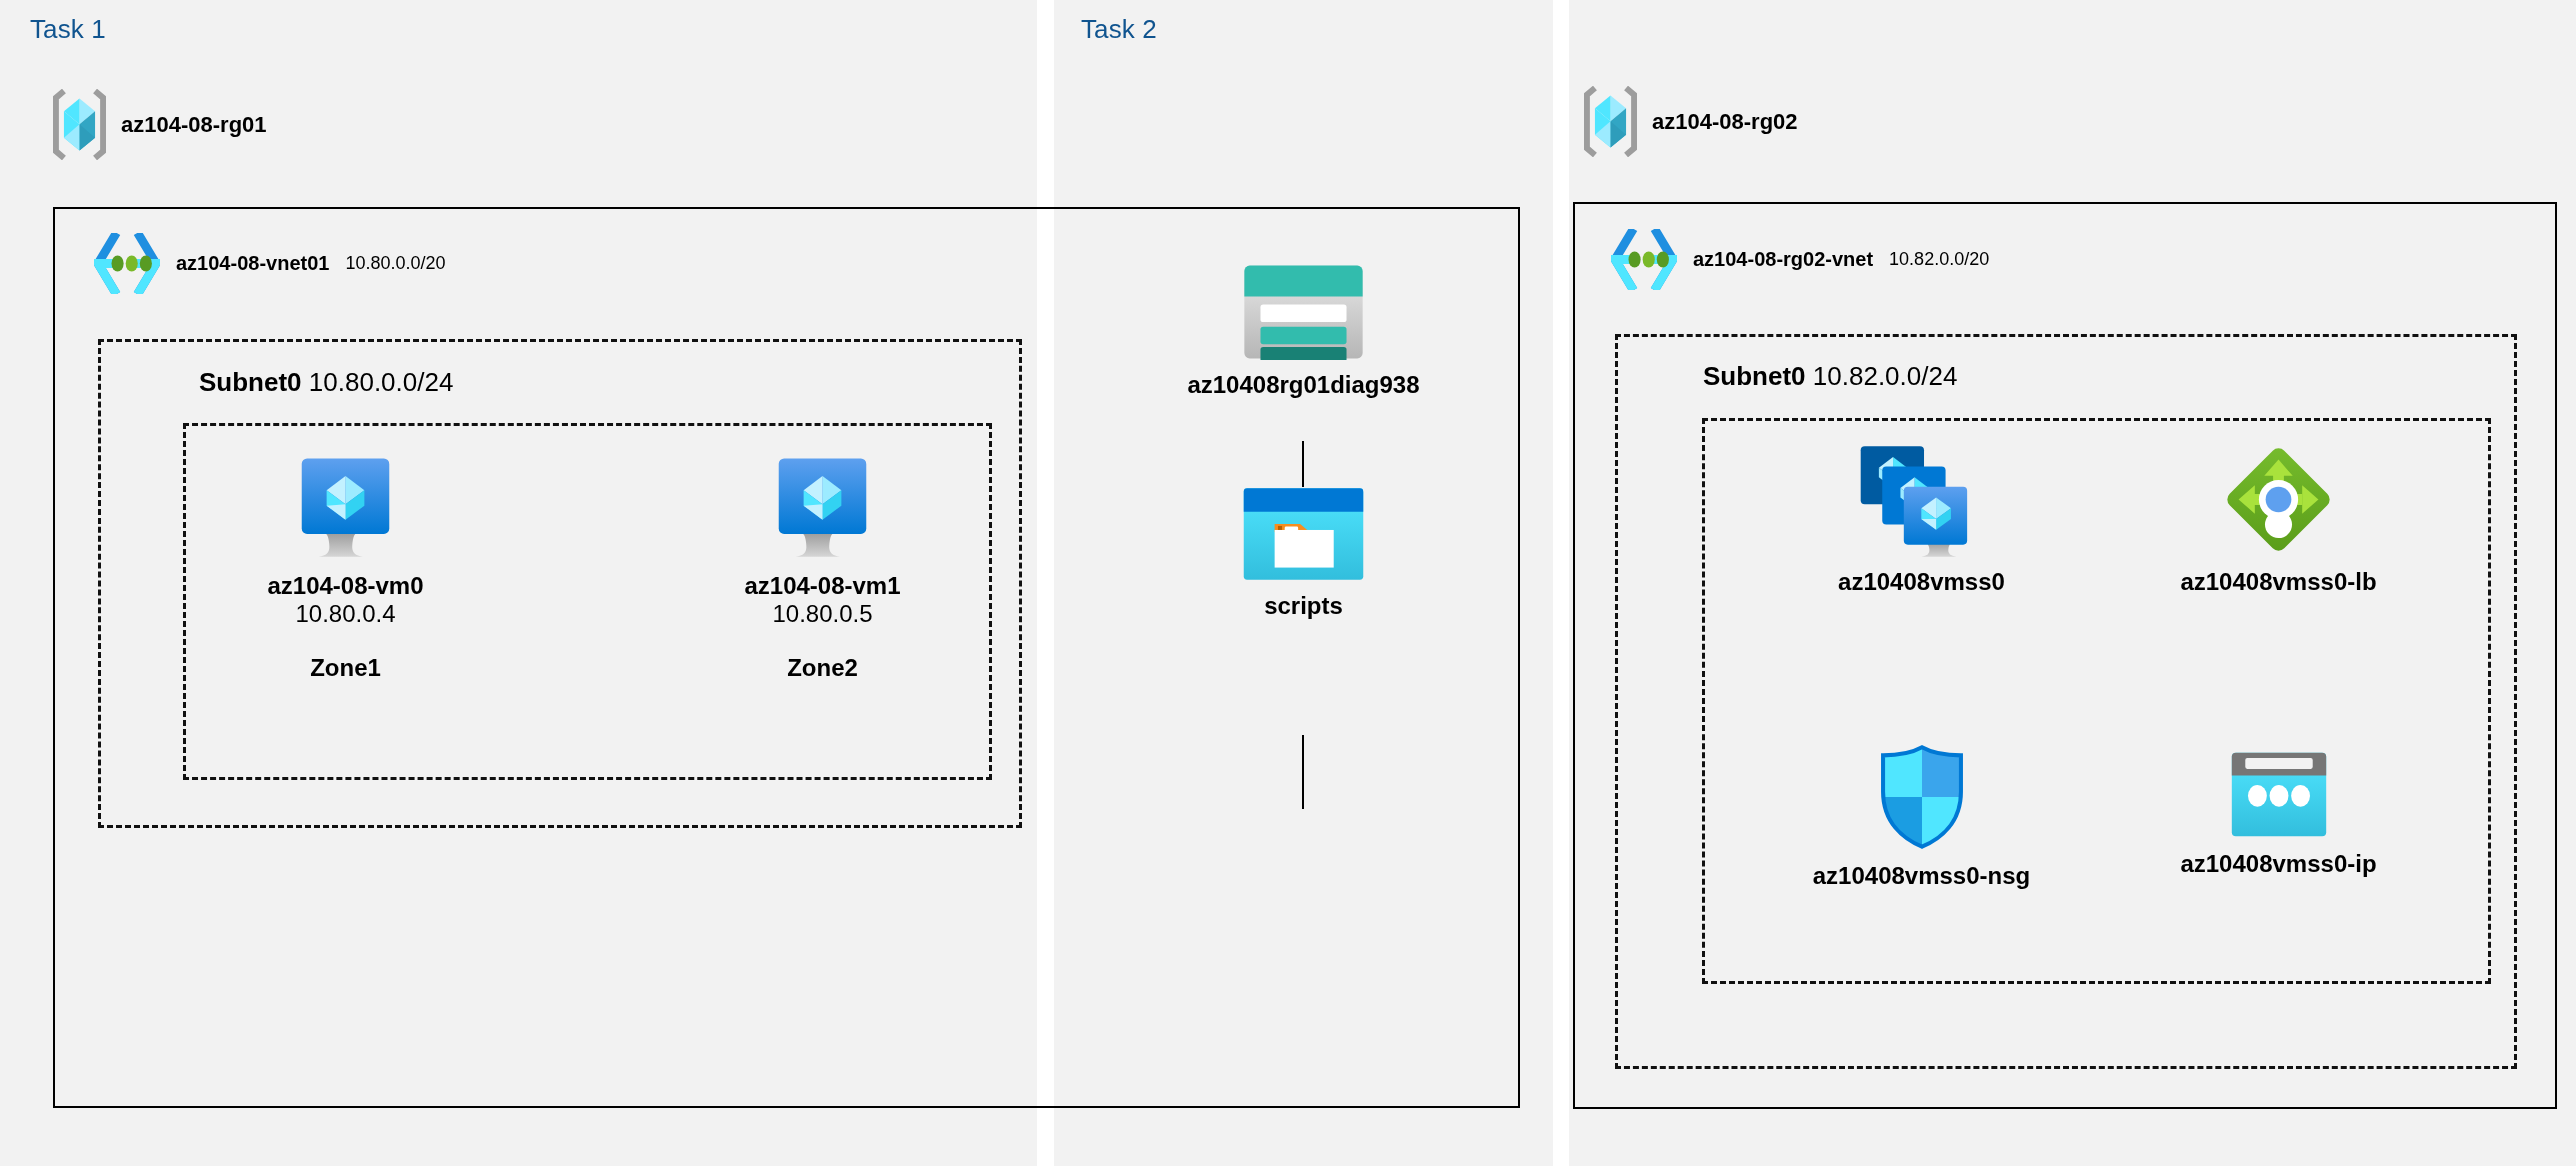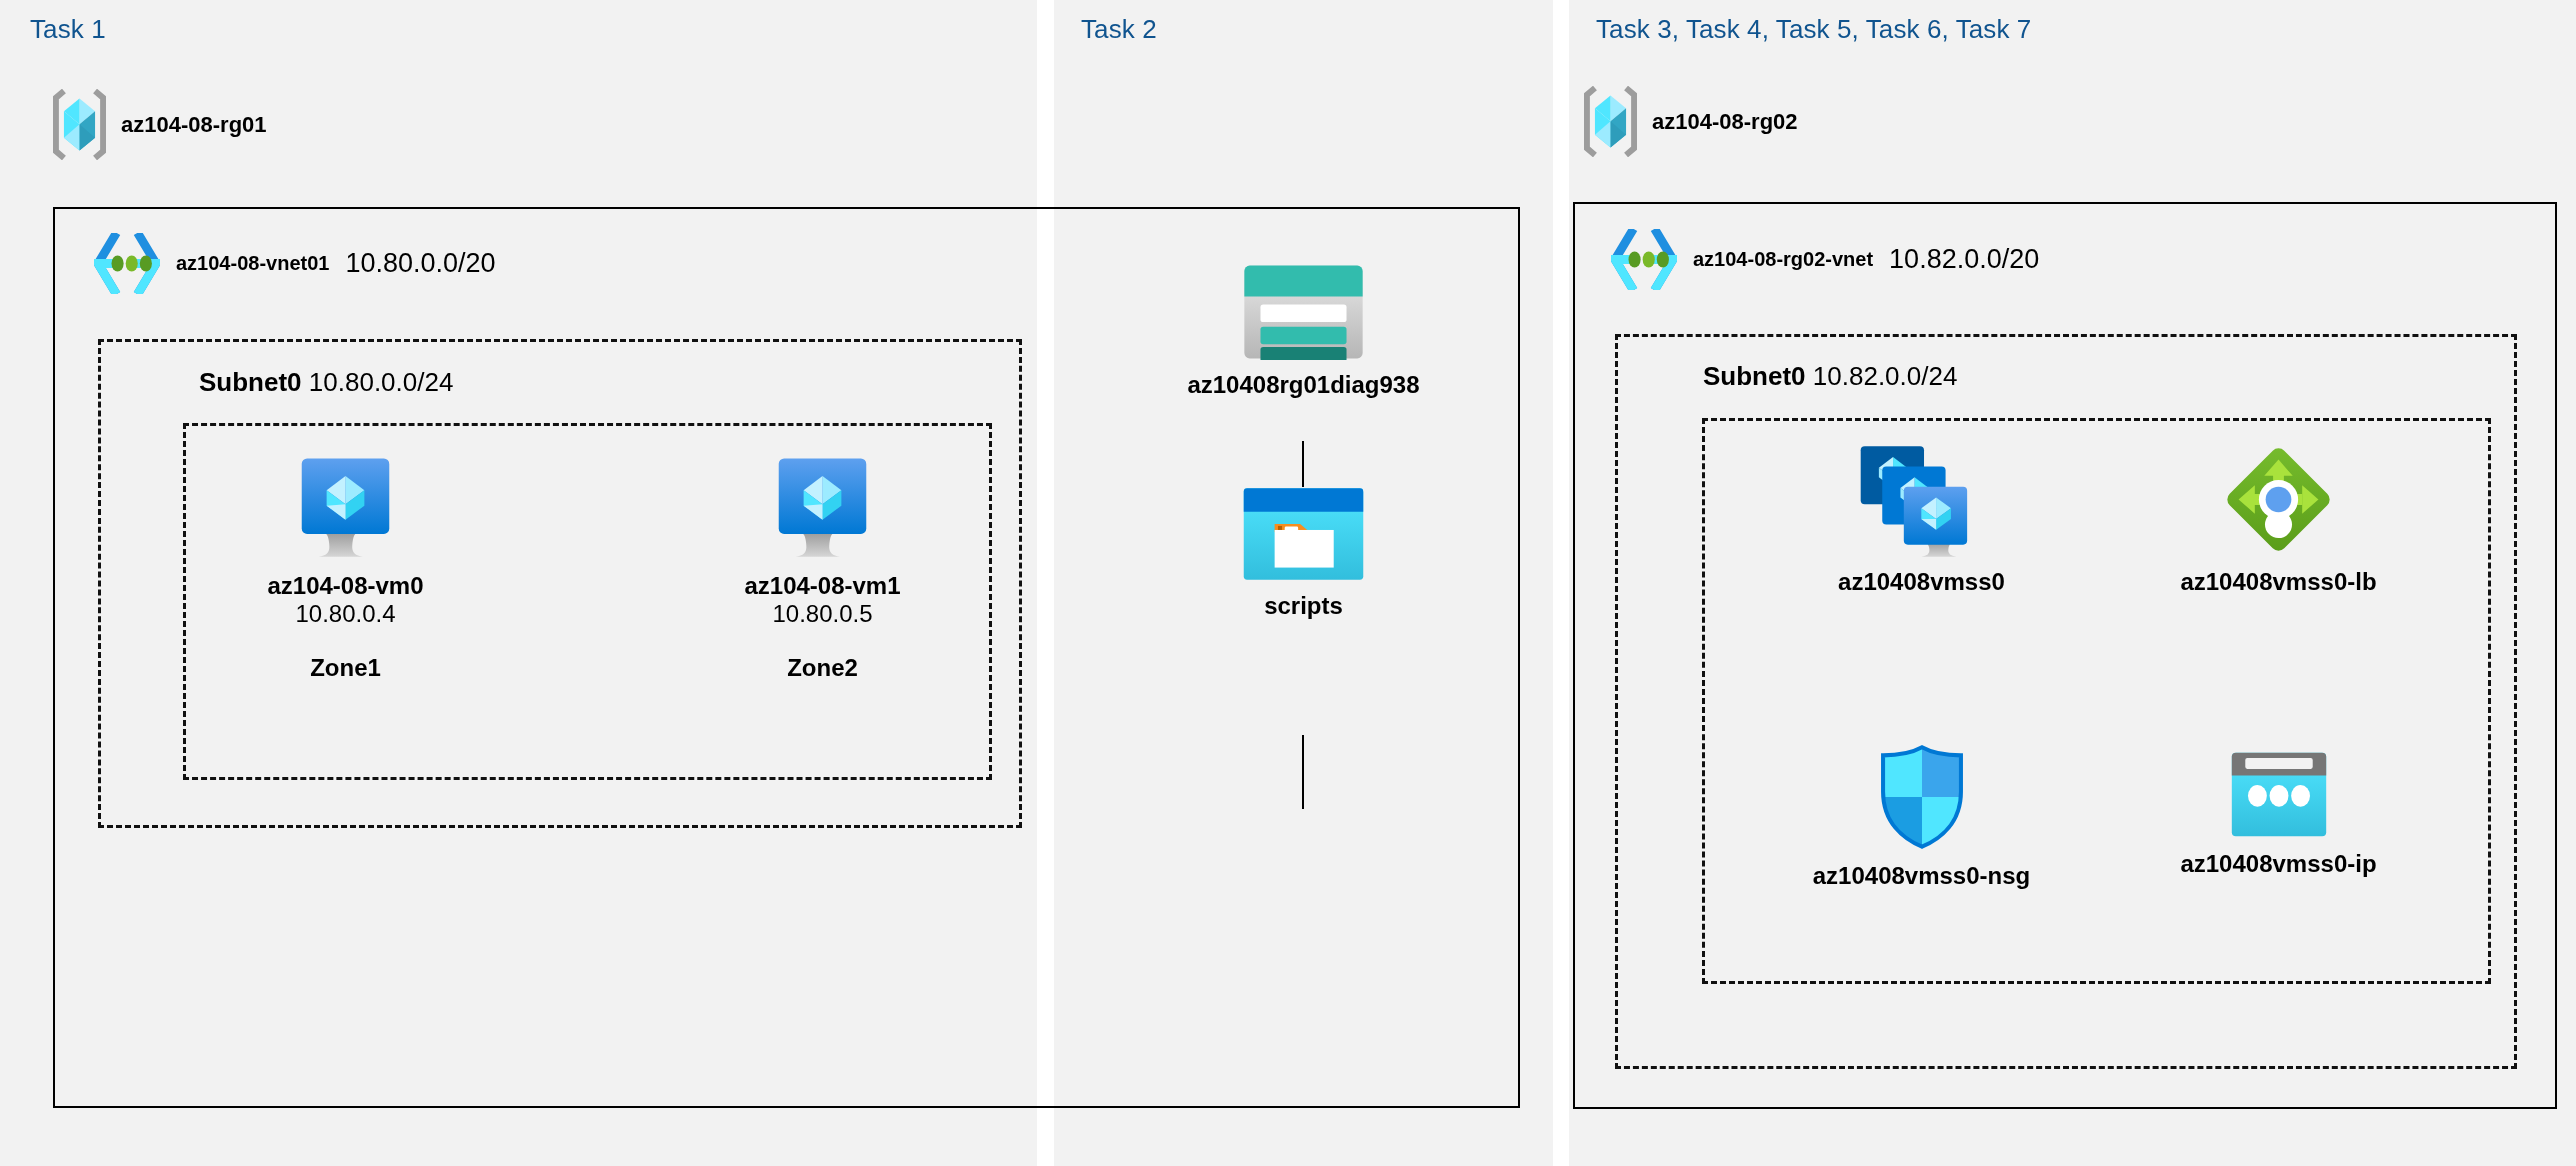--- a/index.html
+++ b/index.html
@@ -10,21 +10,21 @@
   .task-title{position:absolute;color:#10548f;font-weight:normal;font-size:26px;letter-spacing:0.1px;white-space:nowrap;}
 
   .solidbox{position:absolute;border:2.7px solid #000;box-sizing:border-box;background:transparent;}
   .dashbox{position:absolute;border:3.4px dashed #111;box-sizing:border-box;background:transparent;}
 
   .rglabel{position:absolute;display:flex;align-items:center;gap:15px;white-space:nowrap;}
   .rglabel .txt{font-size:22px;font-weight:bold;color:#000;}
 
   .vnetlabel{position:absolute;display:flex;align-items:center;gap:16px;white-space:nowrap;}
   .vnetlabel .nm{font-size:20px;font-weight:bold;color:#000;}
-  .vnetlabel .cidr{font-size:27px;font-weight:normal;color:#000;}
+  .vnetlabel .cidr{font-size:18px;font-weight:normal;color:#000;}
 
   .subnetlabel{position:absolute;white-space:nowrap;font-size:26px;color:#000;text-align:right;}
   .subnetlabel b{font-weight:bold;}
   .subnetlabel span{font-weight:normal;}
 
   .node{position:absolute;display:flex;flex-direction:column;align-items:center;}
   .node .cap{font-size:24px;font-weight:bold;color:#000;white-space:nowrap;margin-top:10.8px;text-align:center;line-height:1.18;}
   .node .sub{font-size:24px;font-weight:normal;color:#000;white-space:nowrap;text-align:center;line-height:1.18;}
   .node .zone{font-size:24px;font-weight:bold;color:#000;white-space:nowrap;text-align:center;margin-top:26px;}
 
@@ -34,21 +34,20 @@
 <body>
 
 <div id="canvas">
 
   <div class="panel" style="left:0;top:0;width:1037px;height:1166px;"></div>
   <div class="panel" style="left:1054px;top:0;width:499px;height:1166px;"></div>
   <div class="panel" style="left:1569px;top:0;width:1007px;height:1166px;"></div>
 
   <div class="task-title" style="left:30px;top:13.5px;">Task 1</div>
   <div class="task-title" style="left:1081px;top:13.5px;">Task 2</div>
-  <div class="task-title" style="left:1596px;top:13.5px;">Task 3, Task 4, Task 5, Task 6, Task 7</div>
 
   <div class="rglabel" style="left:53px;top:89px;">
     <span style="display:block;width:53px;height:71px;">
       <svg viewBox="0 0 78 105" width="53" height="71" aria-hidden="true">
         <path d="M16 3 L4 13 L4 92 L16 102" fill="none" stroke="#9d9d9d" stroke-width="9" stroke-linejoin="miter"></path>
         <path d="M62 3 L74 13 L74 92 L62 102" fill="none" stroke="#9d9d9d" stroke-width="9" stroke-linejoin="miter"></path>
         <polygon points="39,14 62,33 39,52" fill="#9cebff"></polygon>
         <polygon points="39,14 16,33 39,52" fill="#50e6ff"></polygon>
         <polygon points="39,52 62,33 62,72 39,91" fill="#32a6c4"></polygon>
         <polygon points="39,52 16,33 16,72 39,91" fill="#50e6ff"></polygon>

